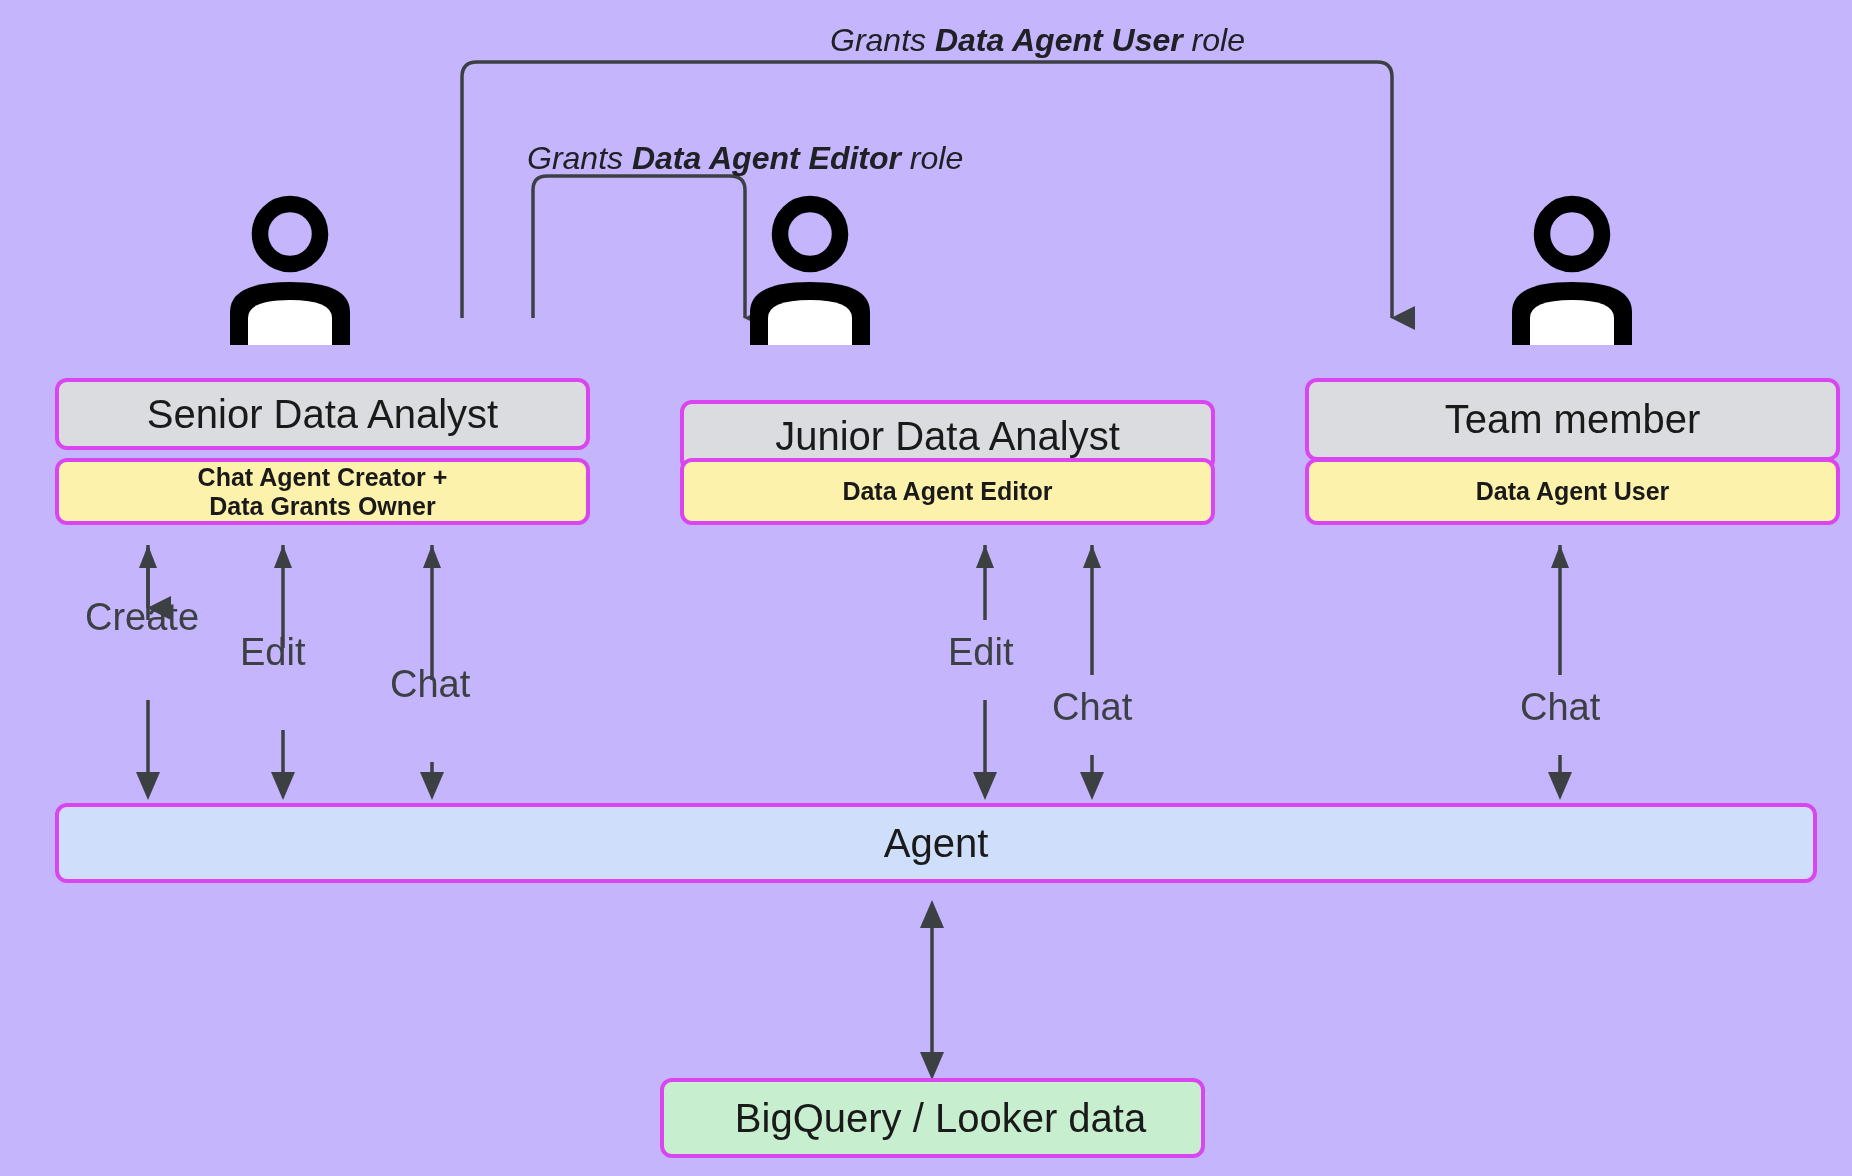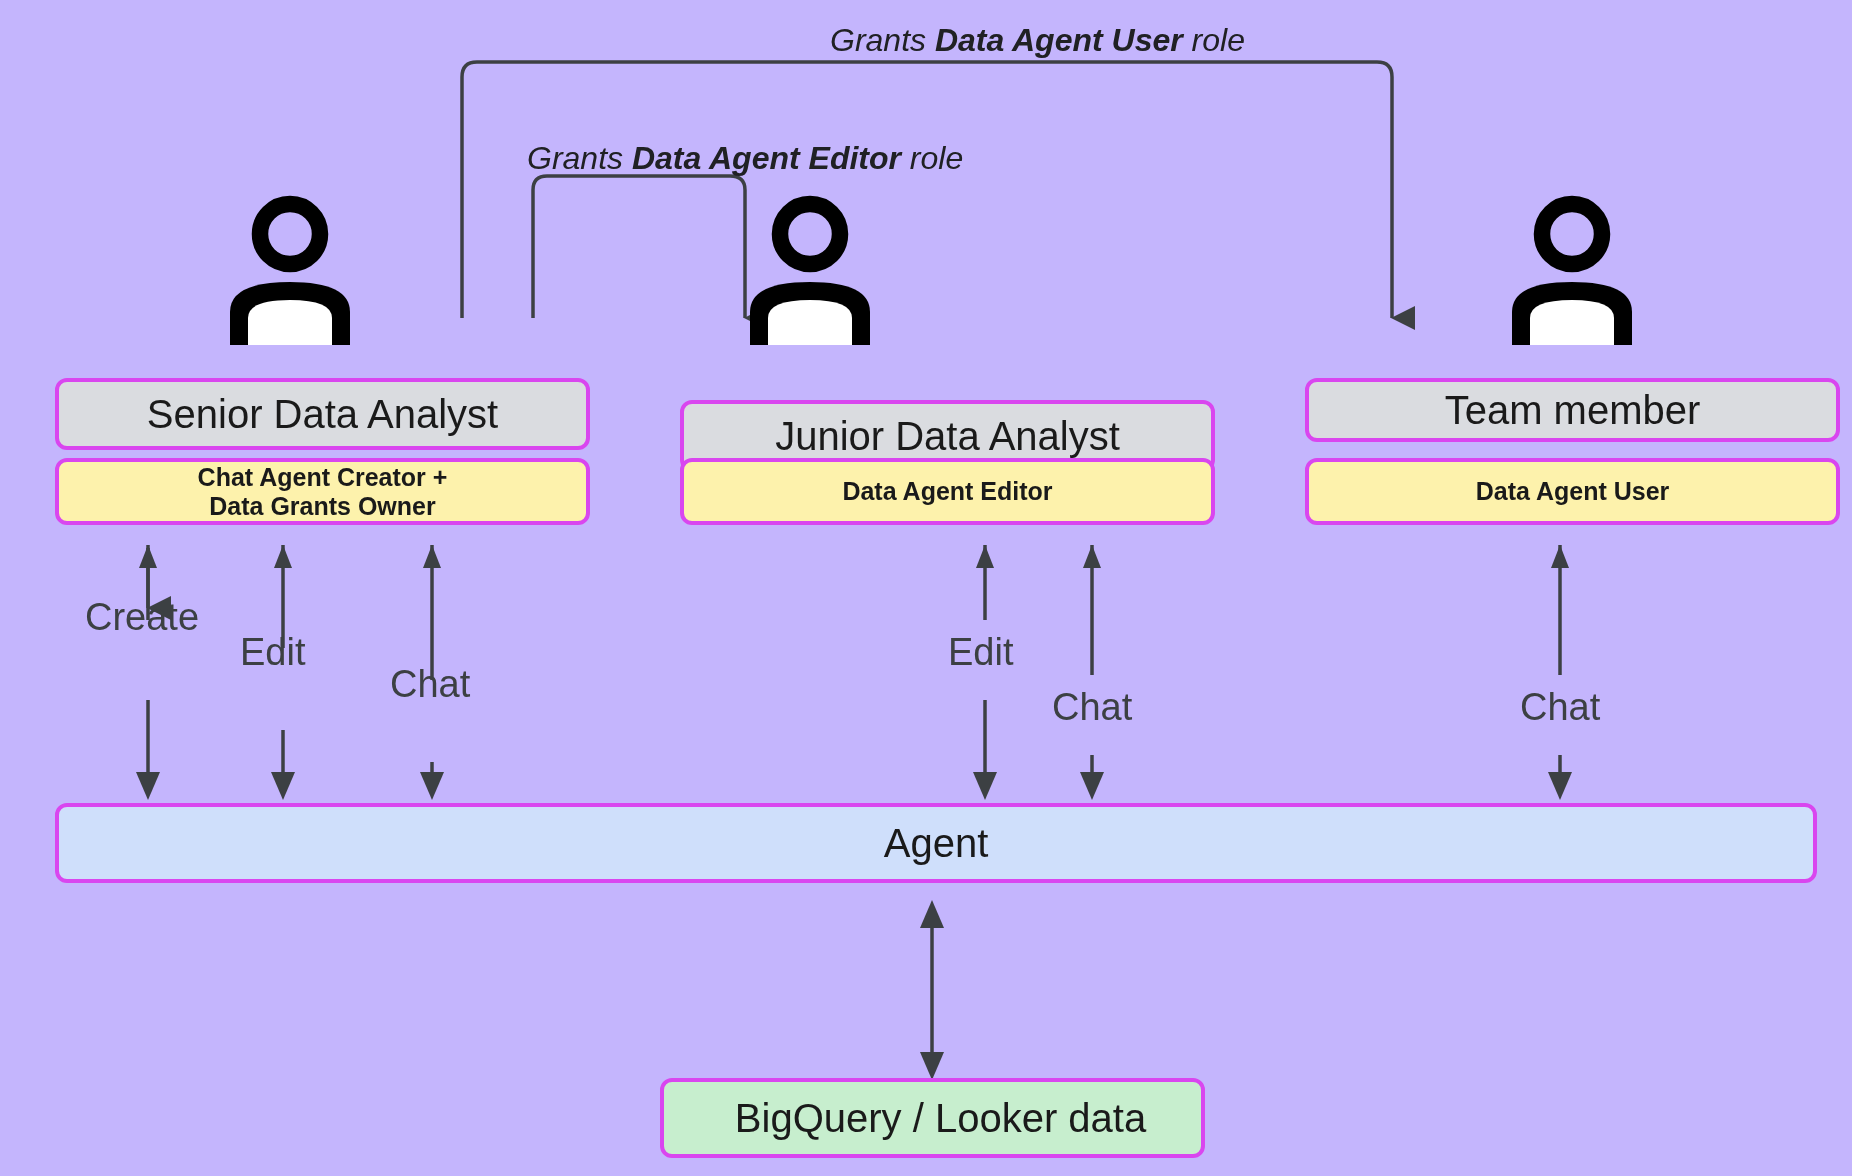--- a/index.html
+++ b/index.html
@@ -199,21 +199,21 @@
     <span>Data Grants Owner</span>
   </div>
 
   <div class="node role-title" style="left:680px; top:378px; width:535px; height:72px;margin-top:22px;">
     <span>Junior Data Analyst</span>
   </div>
   <div class="node role-badge" style="left:680px; top:458px; width:535px; height:67px;">
     <span>Data Agent Editor</span>
   </div>
 
-  <div class="node role-title" style="left:1305px; top:378px; width:535px; height:64px;">
+  <div class="node role-title" style="left:1305px; top:378px; width:535px; height:83px;">
     <span>Team member</span>
   </div>
   <div class="node role-badge" style="left:1305px; top:458px; width:535px; height:67px;">
     <span>Data Agent User</span>
   </div>
 
   <div class="edge-label" style="left:85px; top:598px;">Create</div>
 
   <div class="edge-label" style="left:240px; top:633px;">Edit</div>
 

